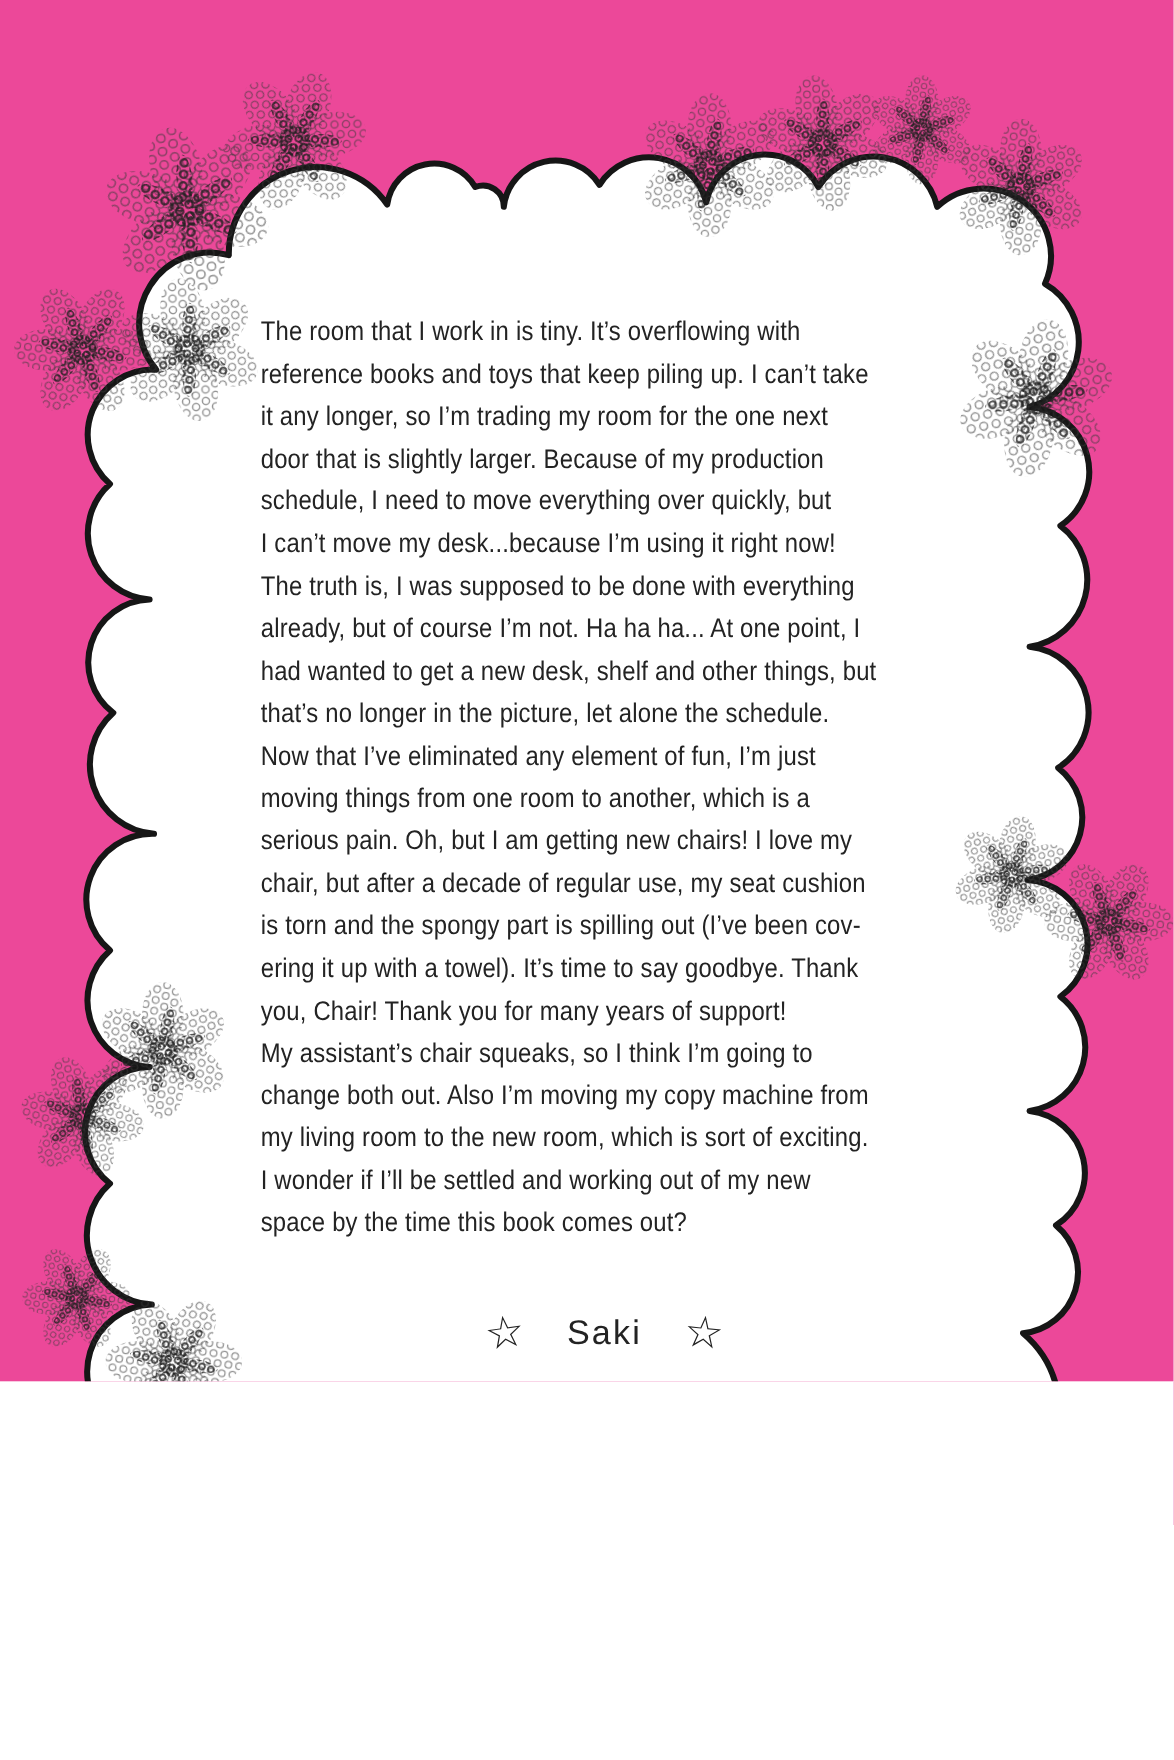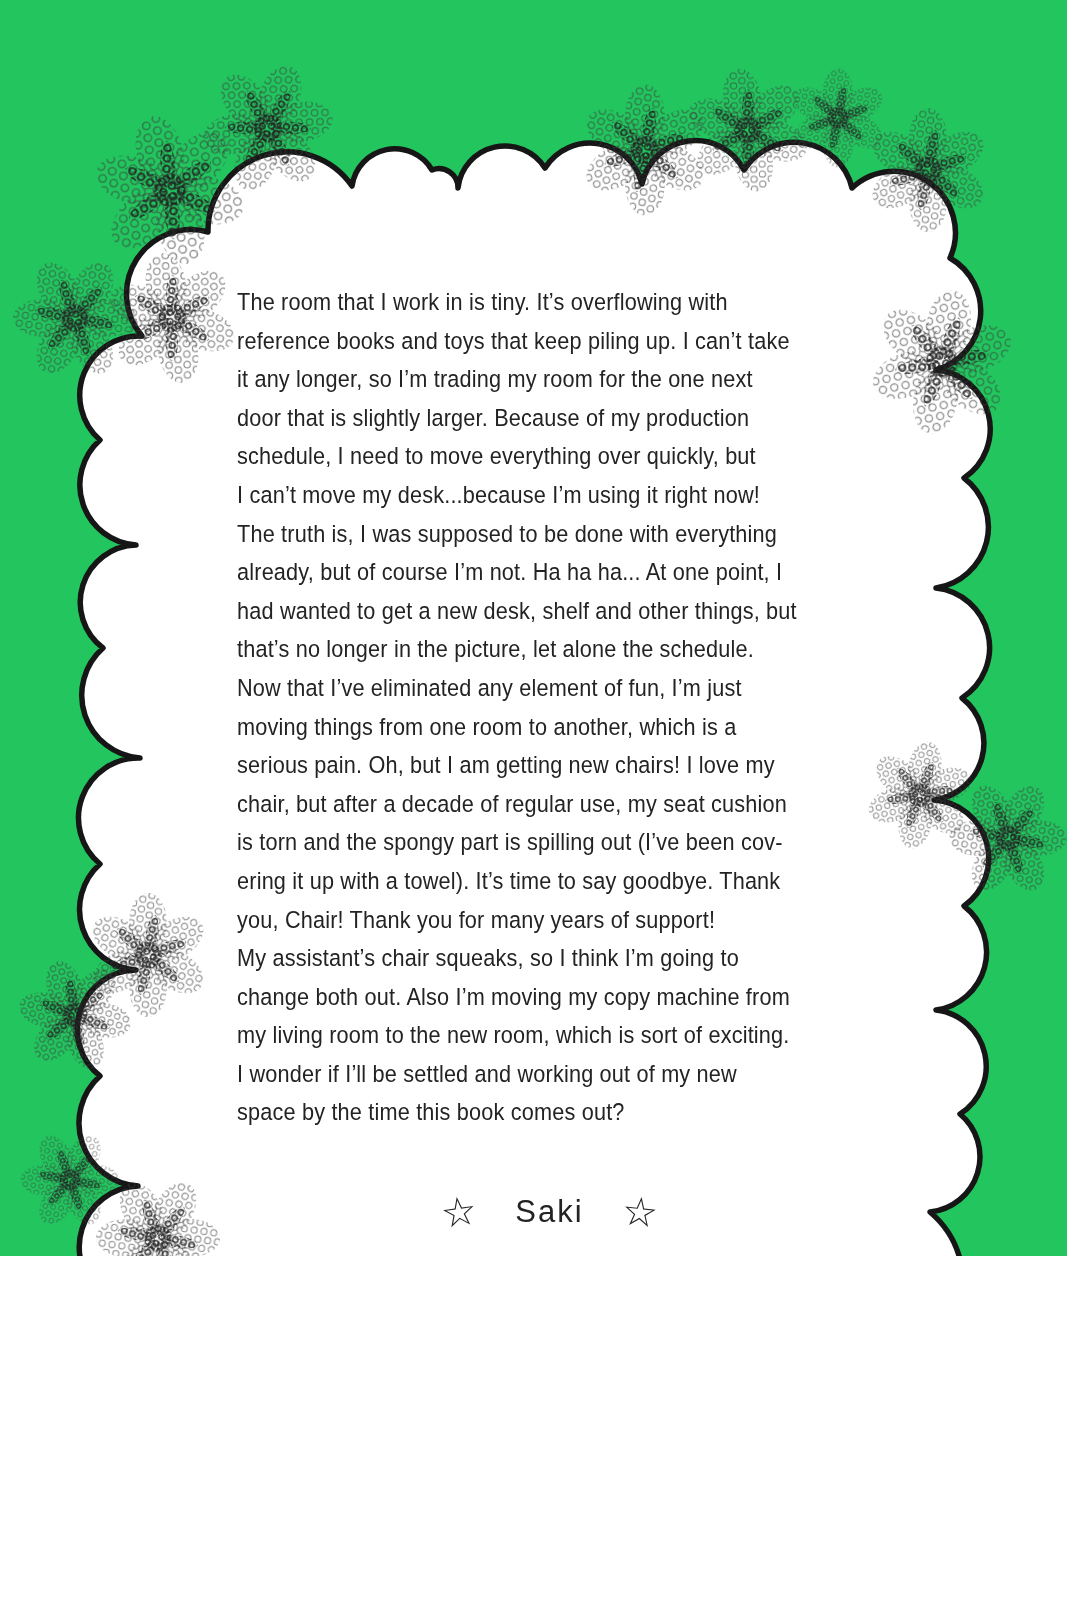--- a/index.html
+++ b/index.html
@@ -4,21 +4,21 @@
 <style>
   html, body {
     margin: 0;
     padding: 0;
     background: #ffffff;
   }
   .page {
     position: relative;
     width: 1067px;
     height: 1256px;
-    background: #22c55e;
+    background: #ec4899;
     overflow: hidden;
     font-family: "Liberation Sans", sans-serif;
   }
   .frame-svg {
     position: absolute;
     left: 0;
     top: 0;
     width: 1067px;
     height: 1600px;
   }

